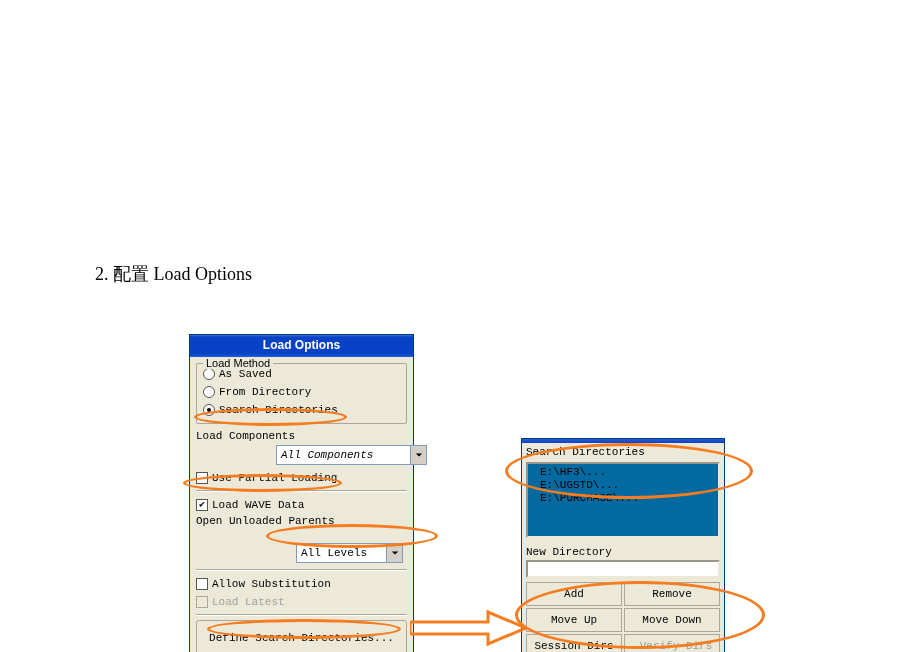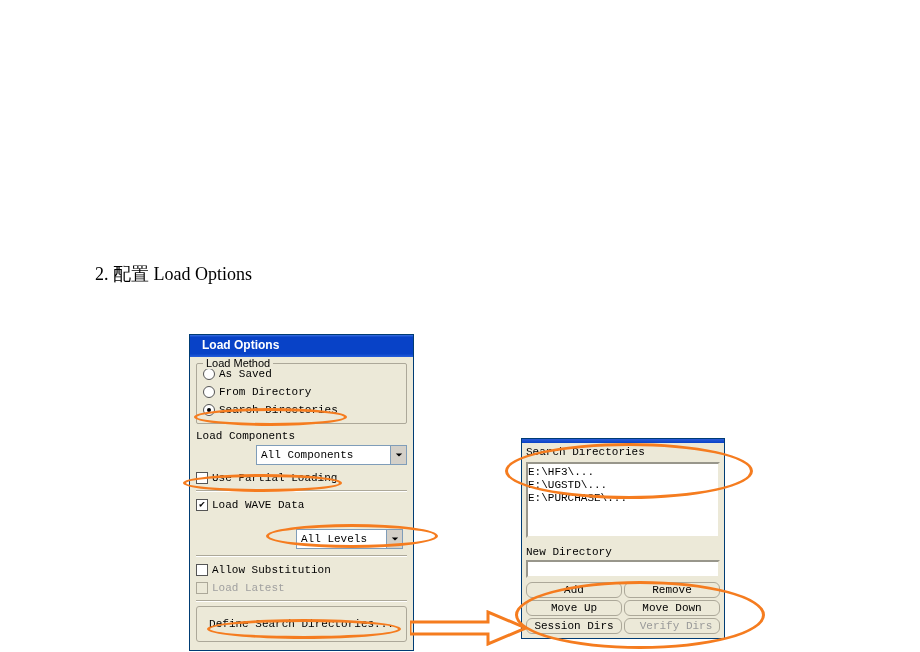--- a/index.html
+++ b/index.html
@@ -32,20 +32,21 @@
     border: 1px solid #003c74;
   }
   .titlebar {
     height: 22px;
     background: linear-gradient(to bottom, #3a6ee0 0%, #0842c7 10%, #0842c7 85%, #245ddb 100%);
     color: #fff;
     font-weight: bold;
     font-size: 12px;
     padding: 3px 12px;
     font-family: "Tahoma", "SimSun", sans-serif;
+    text-align: center;
   }
   .dlg-body {
     padding: 4px 6px 6px 6px;
   }
   .groupbox {
     border: 1px solid #aca899;
     margin: 2px 0 6px 0;
     padding: 0 6px 4px 6px;
     position: relative;
     border-radius: 2px;
@@ -92,21 +93,21 @@
     height:20px; width:130px;
     font-family:"Courier New",monospace; font-size:11px;
   }
   .combo-text { flex:1; padding:0 4px; }
   .combo-btn {
     width:16px; height:100%; background:#d4d0c8;
     border-left:1px solid #7f9db9;
     display:flex;align-items:center;justify-content:center;
   }
   .combo-btn svg { width:8px; height:8px; }
-  .combo1-wrap { margin-left:60px; margin-bottom:4px;}
+  .combo1-wrap { margin-left:80px; margin-bottom:4px;font-style:italic;}
   .combo2-wrap { margin-left:100px; margin-bottom:6px;}
   .hr { border-top:1px solid #aca899; border-bottom:1px solid #fff; height:0; margin:4px 0;}
   .fullbtn {
     width:100%; height:36px;
     background:#ece9d8;
     border:1px solid #aca899;
     border-radius:3px;
     display:flex;align-items:center;justify-content:center;
     font-family:"Courier New",monospace;font-size:11px;
     margin:4px 0 2px 0;
@@ -119,48 +120,48 @@
     width: 204px;
     background:#ece9d8;
     border:1px solid #003c74;
   }
   .dlg2 .topline {
     height:4px;
     background: linear-gradient(to bottom, #2a5bd7, #0842c7);
   }
   .listbox {
     margin:4px 4px 2px 4px;
-    background:#ffffff;
+    background:#0369a1;
     border:2px inset #ece9d8;
     height:76px;
-    padding:2px 0;
+    padding:2px 12px;
     font-family:"Courier New",monospace;
     font-size:11px;
     line-height:13px;
     overflow:hidden;
   }
   .dlg2 .sec-label {
     font-family:"Courier New",monospace;font-size:11px;
     margin:8px 4px 2px 4px;
   }
   .textfield {
     margin:0 4px 4px 4px;
     background:#fff;border:2px inset #ece9d8;height:18px;
   }
   .btngrid {
     margin:0 4px 4px 4px;
     display:grid;
     grid-template-columns:1fr 1fr;
     gap:2px;
   }
   .smallbtn {
-    height:16px;
+    height:24px;
     background:#ece9d8;
     border:1px solid #aca899;
-    border-radius:6px;
+    border-radius:0;
     display:flex;align-items:center;justify-content:center;
     font-family:"Courier New",monospace;font-size:11px;
   }
   .smallbtn.disabled { color:#999;padding-left:8px; }
   
   .annot { position:absolute; pointer-events:none; }
   .oval { border:3px solid #f57c1f; border-radius:50%; }
   .arrow-svg { position:absolute; }
 </style>
 </head>
@@ -204,20 +205,21 @@
     <div class="check-row">
       <span class="checkbox"></span>
       <span class="label">Use Partial Loading</span>
     </div>
     <div class="hr"></div>
 
     <div class="check-row">
       <span class="checkbox">✔</span>
       <span class="label">Load WAVE Data</span>
     </div>
+    <div class="section-label" style="margin-top:2px;">Open Unloaded Parents</div>
     <div class="combo2-wrap">
       <div class="combo" style="width:107px;margin-top:16px;">
         <span class="combo-text">All Levels</span>
         <span class="combo-btn">
           <svg viewBox="0 0 10 10">
               <path d="M1 3 L5 7 L9 3 Z" fill="#000"></path>
             </svg>
         </span>
       </div>
     </div>

